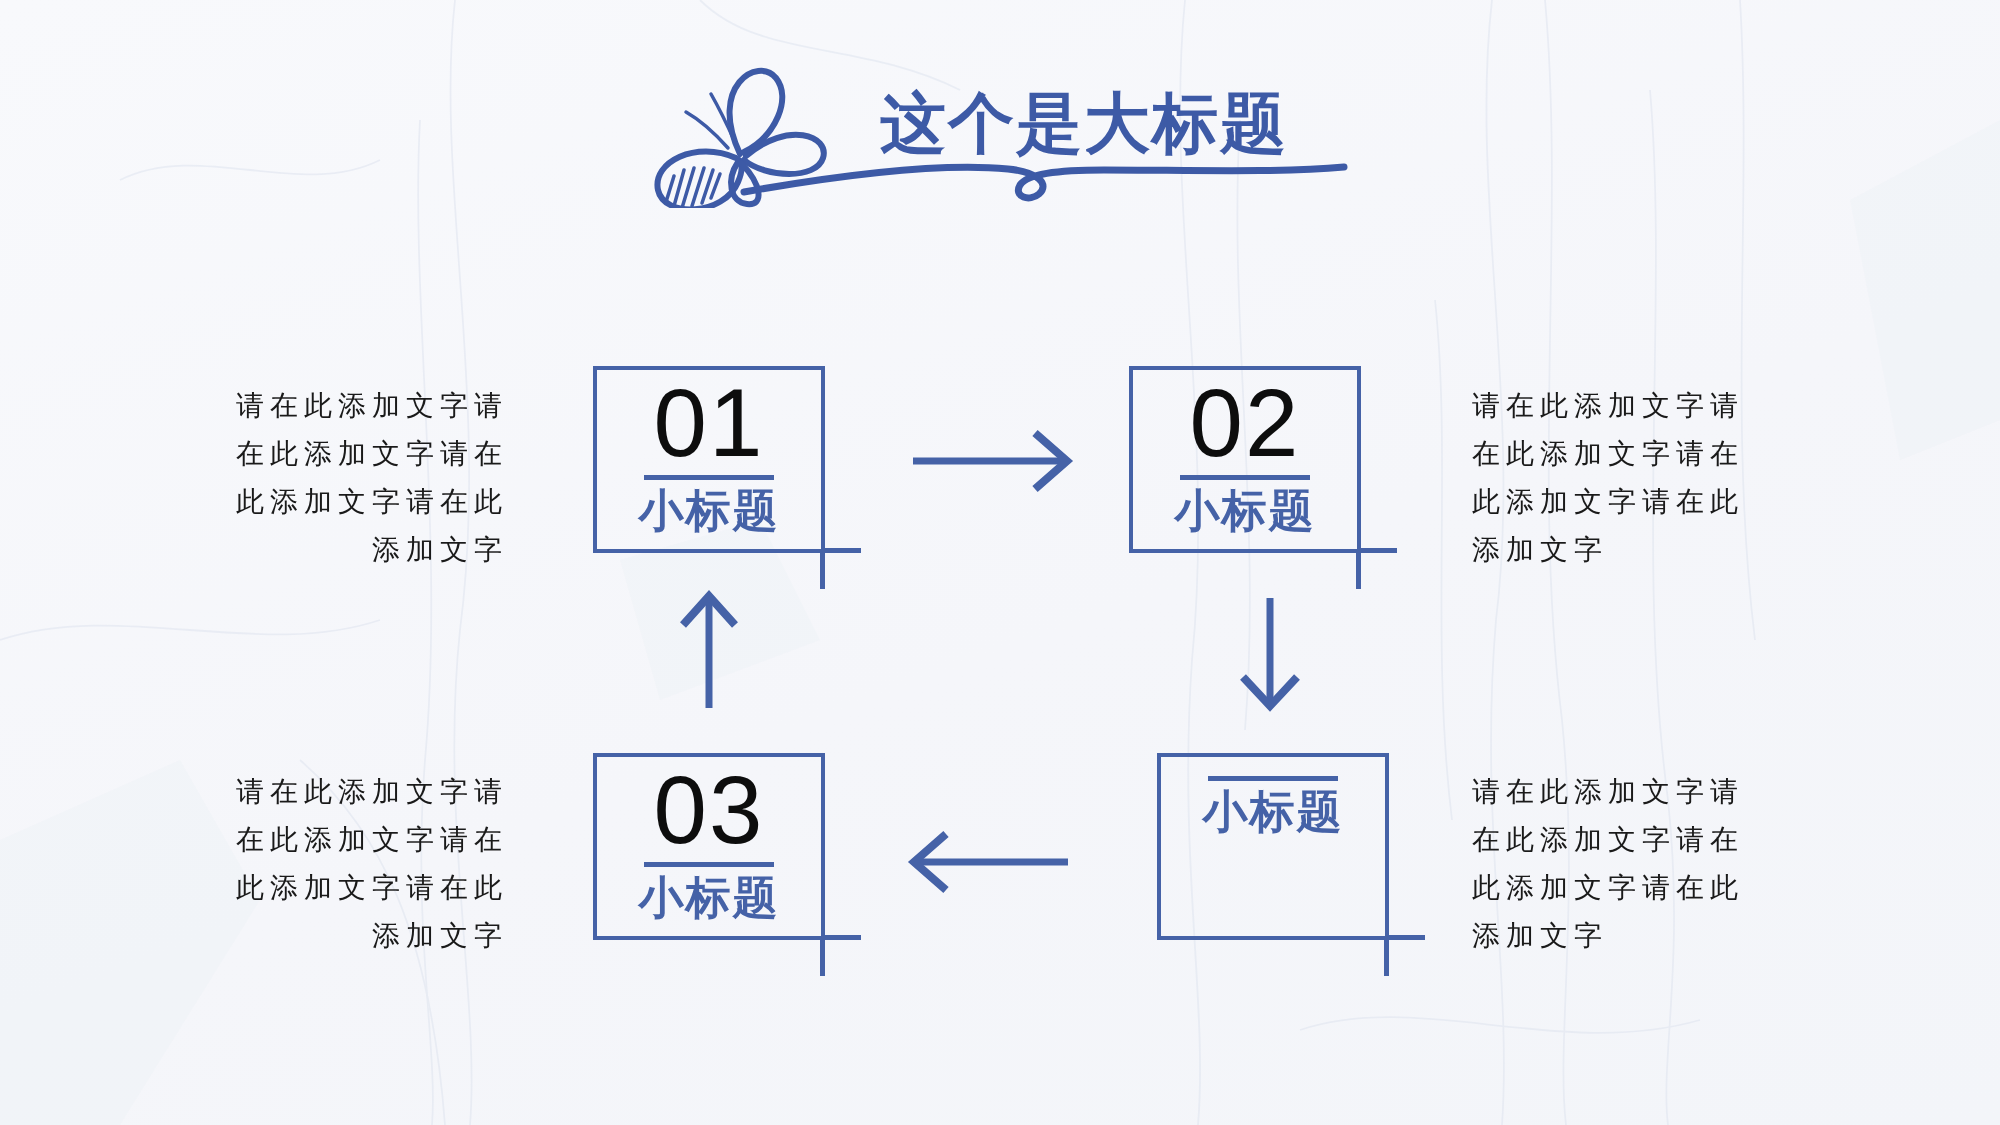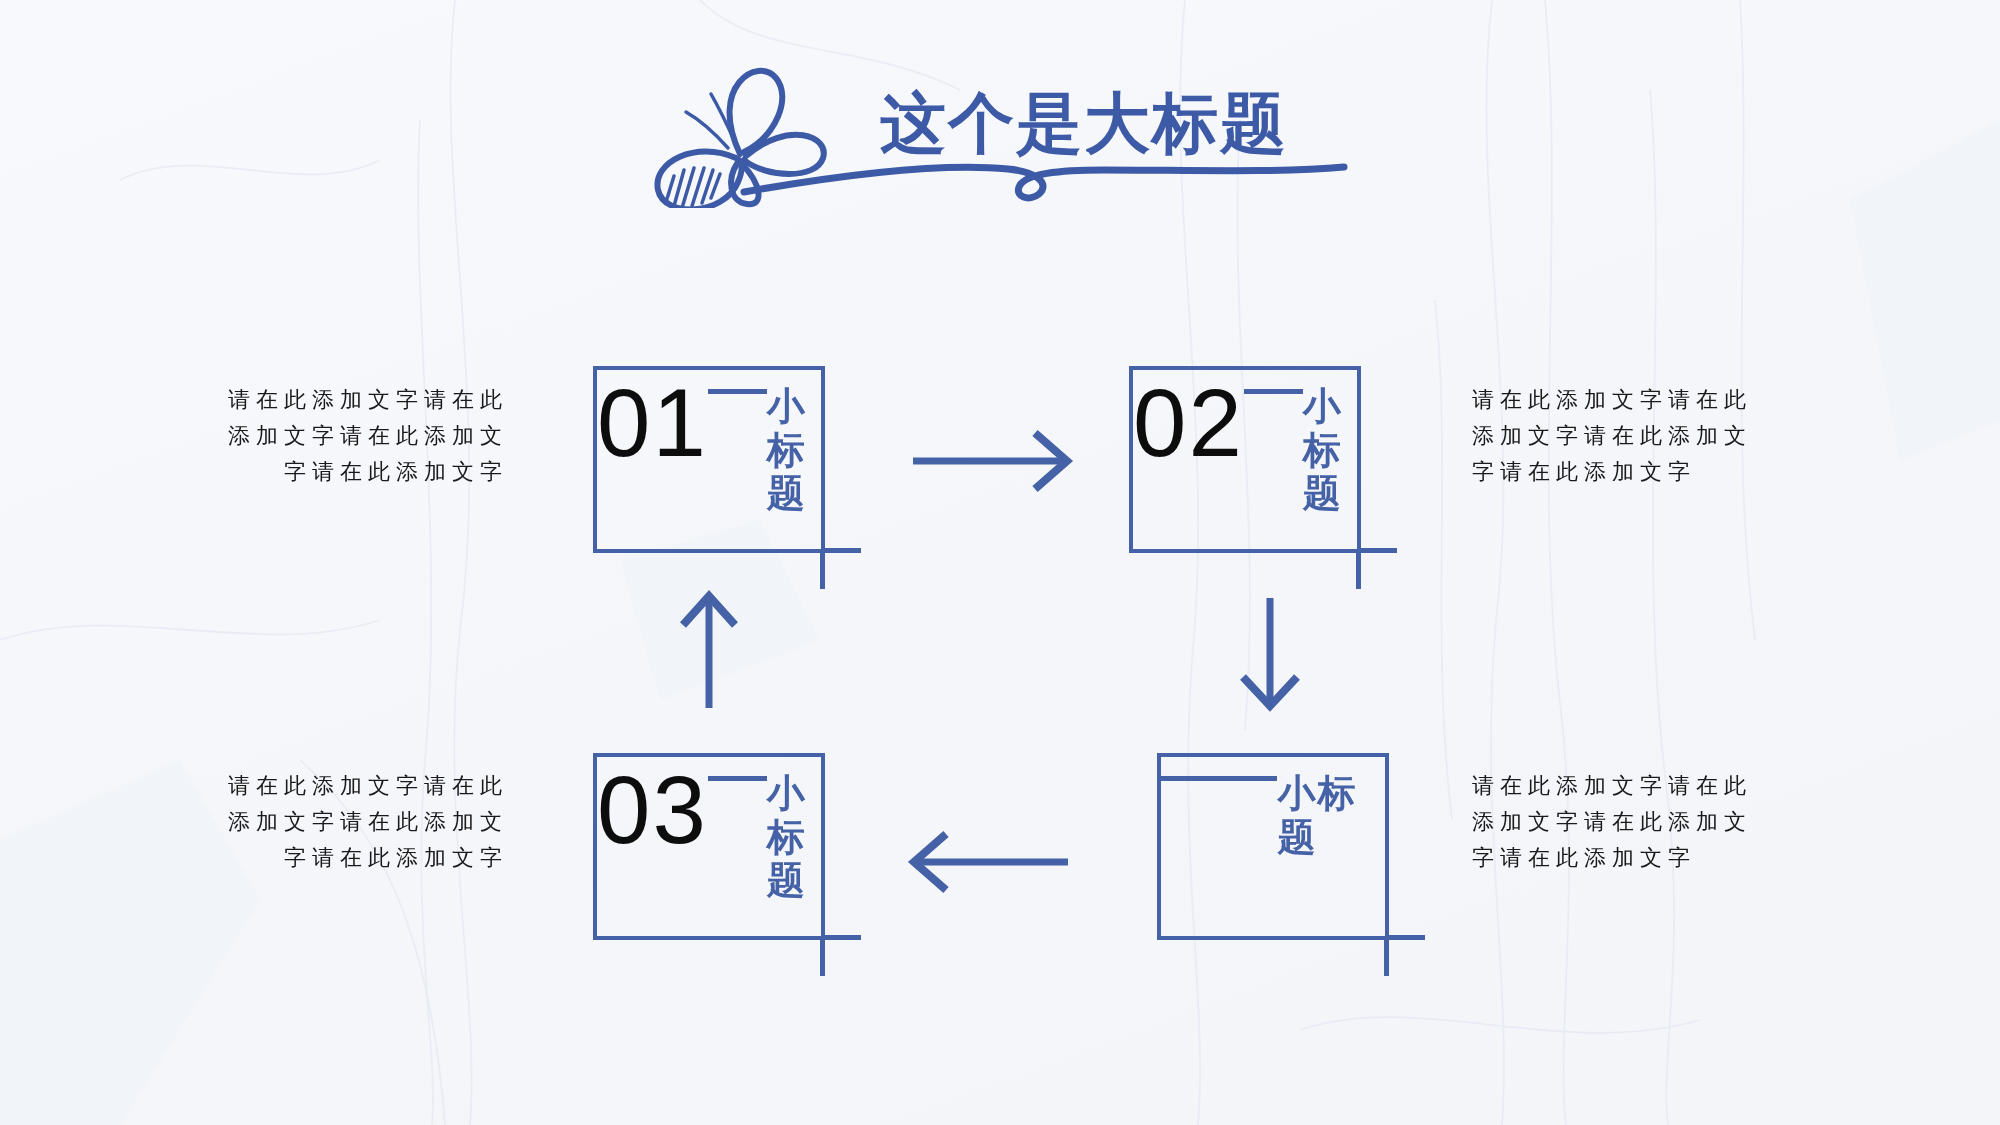--- a/index.html
+++ b/index.html
@@ -18,43 +18,43 @@
     position:absolute;left:872px;top:78px;margin:8px;
     font-size:66px;line-height:1.15;font-weight:700;letter-spacing:2px;
     color:#3d5aa6;
   }
   .swash{position:absolute;left:736px;top:150px;width:616px;height:60px;}
 
   
   .step-box{
     position:absolute;width:232px;height:187px;box-sizing:border-box;
     border:4px solid #4562a7;
-    display:flex;align-items:flex-start;
+    display:flex;flex-direction:column;align-items:center;
     padding-top:10px;
   }
   .step-box.pos-1{left:593px;top:366px;}
   .step-box.pos-2{left:1129px;top:366px;}
   .step-box.pos-3{left:593px;top:753px;}
   .step-box.pos-4{left:1157px;top:753px;}
   .step-number{
     font-size:96px;line-height:86px;font-weight:400;color:#0d0d0d;
     letter-spacing:2px;
   }
   .step-divider{width:130px;height:5px;background:#4562a7;margin-top:9px;}
   .step-subtitle{
-    margin-top:5px;font-size:38px;line-height:1.15;font-weight:700;
+    margin-top:5px;font-size:45px;line-height:1.15;font-weight:700;
     color:#4562a7;letter-spacing:2px;
   }
   .tick-v{position:absolute;right:-4px;bottom:-40px;width:5px;height:40px;background:#4562a7;}
   .tick-h{position:absolute;right:-40px;bottom:-4px;width:40px;height:5px;background:#4562a7;}
 
   
   .step-desc{
     position:absolute;width:282px;
-    font-size:22px;line-height:36px;letter-spacing:6px;color:#1a1a1a;
+    font-size:28px;line-height:48px;letter-spacing:6px;color:#1a1a1a;
     word-break:break-all;
   }
   .step-desc.align-right{text-align:right;}
   .step-desc.align-left{text-align:left;}
   .step-desc.d1{left:226px;top:382px;}
   .step-desc.d2{left:1472px;top:382px;}
   .step-desc.d3{left:226px;top:768px;}
   .step-desc.d4{left:1472px;top:768px;}
 
   

